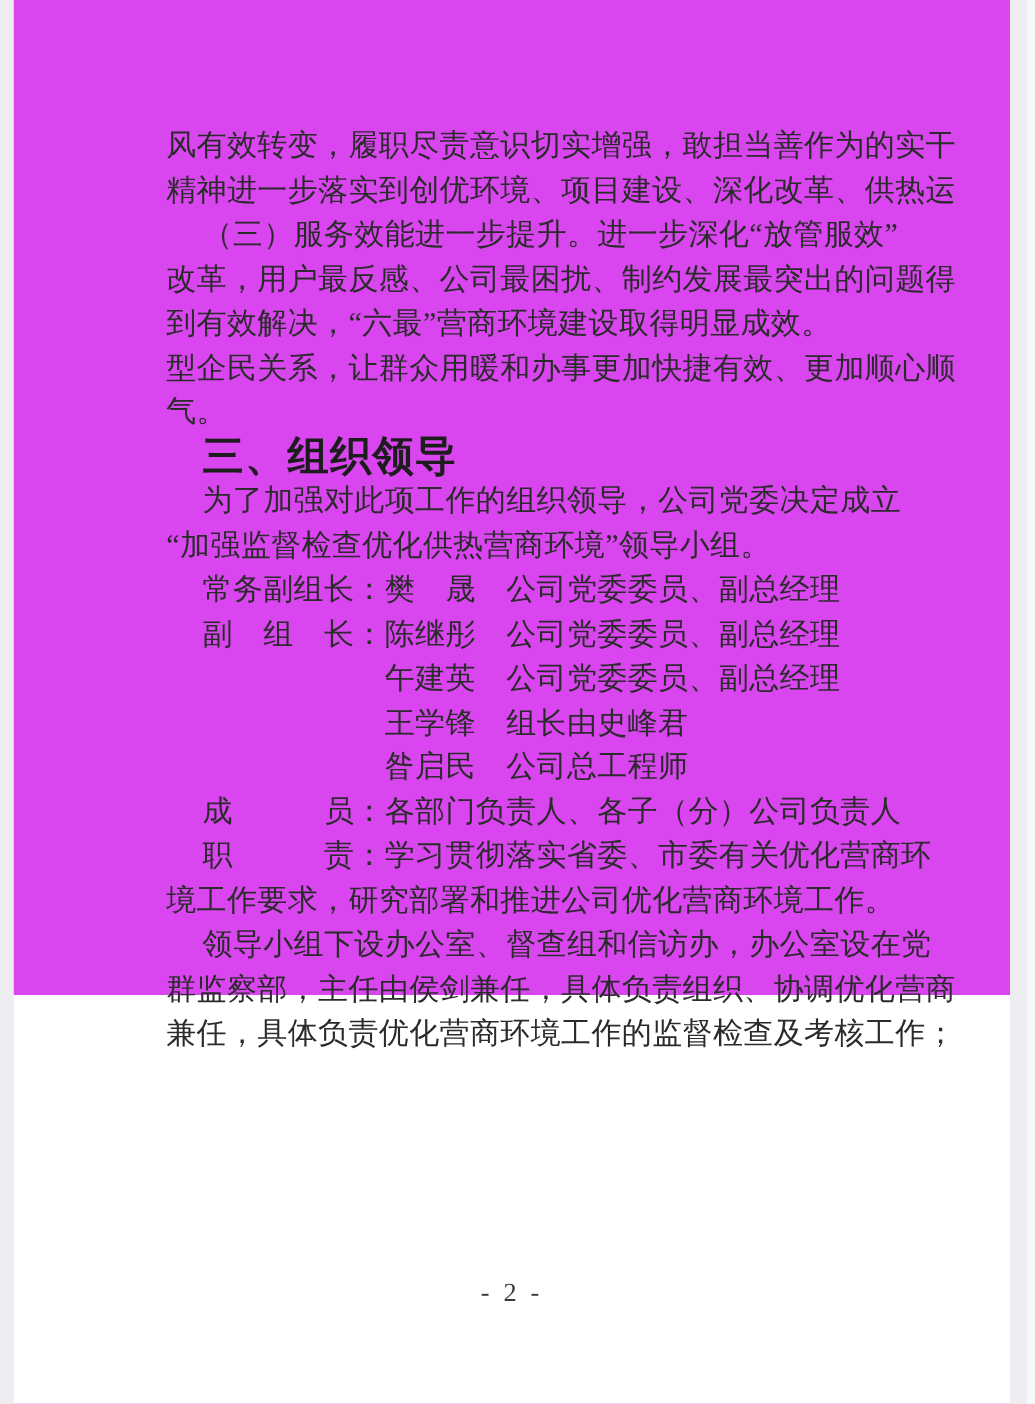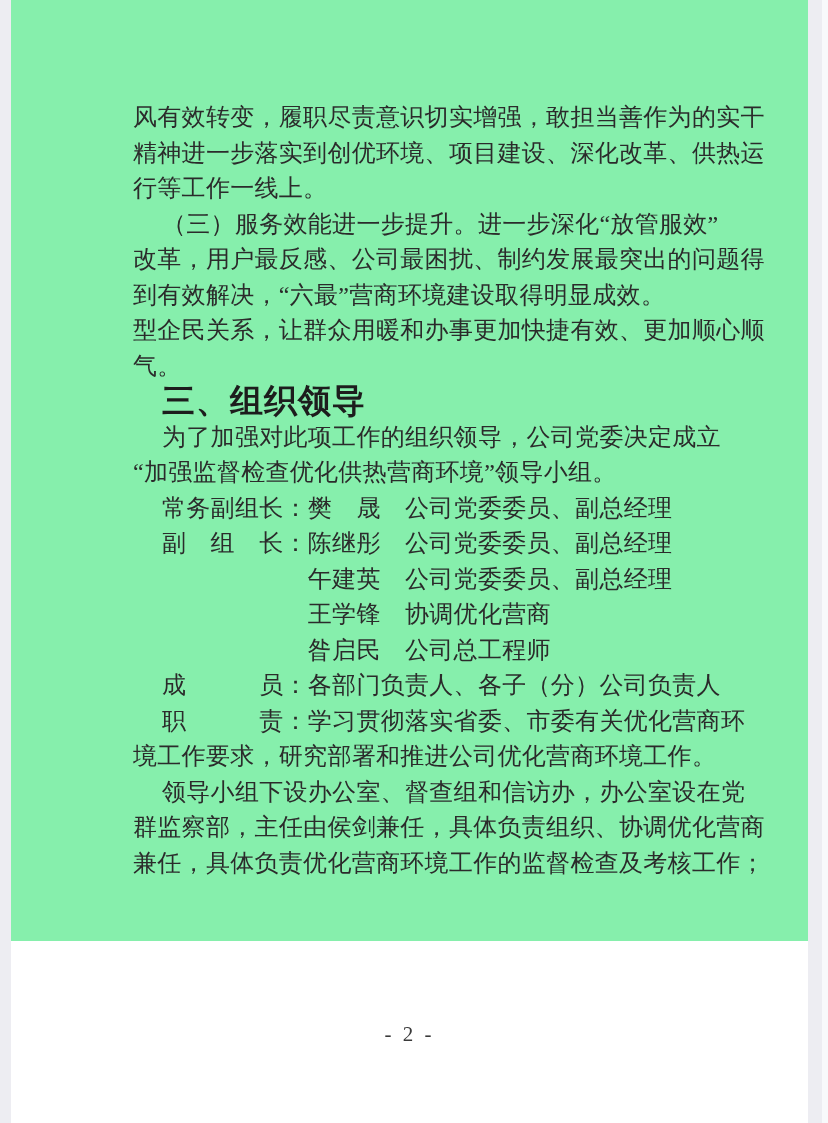--- a/index.html
+++ b/index.html
@@ -28,22 +28,22 @@
   }
   .gutter-right-edge {
     position: absolute;
     left: 822px; top: 0;
     width: 6px; height: 1123px;
     background: #f8f9fb;
   }
   .page {
     position: absolute;
     left: 11px; top: 0;
-    width: 797px; height: 941px;
-    background: #86efac;
+    width: 797px; height: 796px;
+    background: #d946ef;
   }
   .textblock {
     position: absolute;
     left: 122px; 
     top: 100px;
     width: 640px;
   }
   .ln {
     height: 35.5px;
     line-height: 35.5px;
@@ -79,33 +79,32 @@
 <body>
 
 <div class="gutter-left"></div>
 <div class="gutter-right"></div>
 <div class="gutter-right-edge"></div>
 
 <div class="page">
   <div class="textblock">
     <div class="ln">风有效转变，履职尽责意识切实增强，敢担当善作为的实干</div>
     <div class="ln">精神进一步落实到创优环境、项目建设、深化改革、供热运</div>
-    <div class="ln">行等工作一线上。</div>
     <div class="ln ind">（三）服务效能进一步提升。进一步深化“放管服效”</div>
     <div class="ln">改革，用户最反感、公司最困扰、制约发展最突出的问题得</div>
     <div class="ln">到有效解决，“六最”营商环境建设取得明显成效。</div>
     <div class="ln">型企民关系，让群众用暖和办事更加快捷有效、更加顺心顺</div>
     <div class="ln">气。</div>
     <div class="ln ind heading">三、组织领导</div>
     <div class="ln ind">为了加强对此项工作的组织领导，公司党委决定成立</div>
     <div class="ln">“加强监督检查优化供热营商环境”领导小组。</div>
     <div class="ln ind">常务副组长：樊　晟　公司党委委员、副总经理</div>
     <div class="ln ind">副　组　长：陈继彤　公司党委委员、副总经理</div>
     <div class="ln ind">　　　　　　午建英　公司党委委员、副总经理</div>
-    <div class="ln ind">　　　　　　王学锋　协调优化营商</div>
+    <div class="ln ind">　　　　　　王学锋　组长由史峰君</div>
     <div class="ln ind">　　　　　　昝启民　公司总工程师</div>
     <div class="ln ind">成　　　员：各部门负责人、各子（分）公司负责人</div>
     <div class="ln ind">职　　　责：学习贯彻落实省委、市委有关优化营商环</div>
     <div class="ln">境工作要求，研究部署和推进公司优化营商环境工作。</div>
     <div class="ln ind">领导小组下设办公室、督查组和信访办，办公室设在党</div>
     <div class="ln">群监察部，主任由侯剑兼任，具体负责组织、协调优化营商</div>
     <div class="ln">兼任，具体负责优化营商环境工作的监督检查及考核工作；</div>
   </div>
 
   <div class="footer">- 2 -</div>

